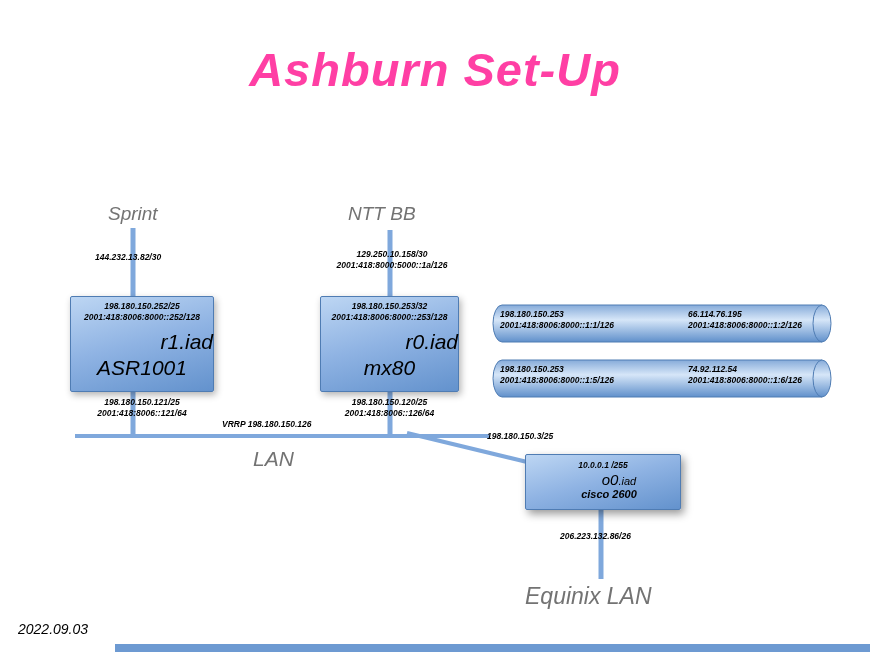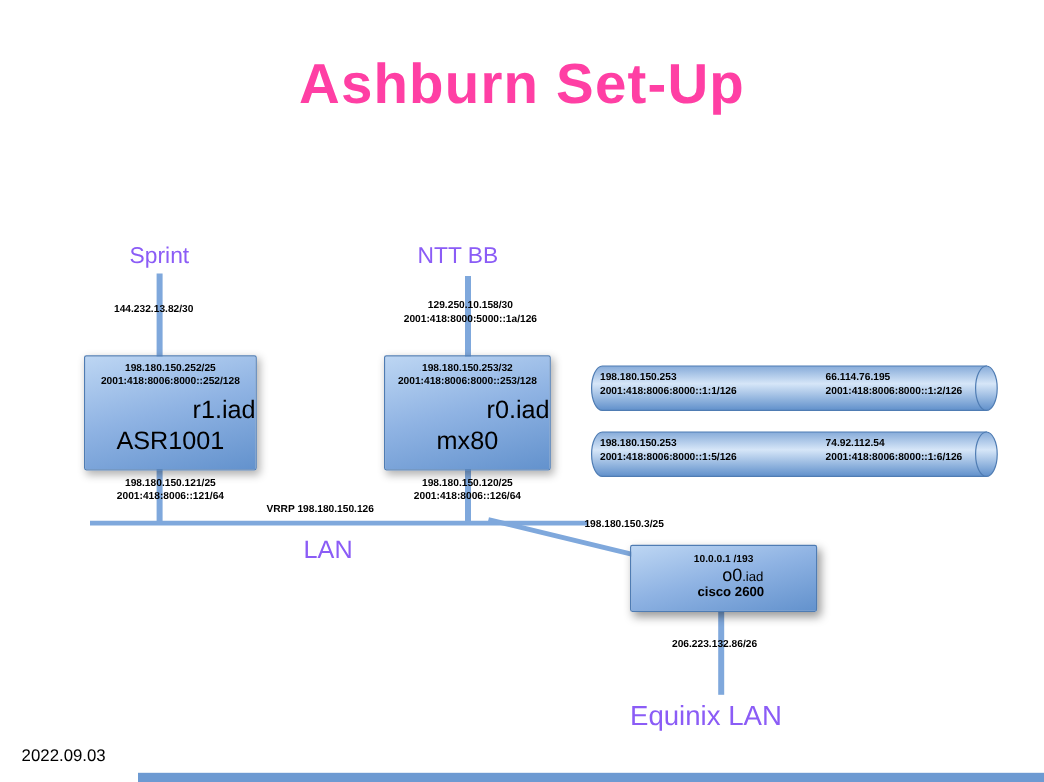--- a/index.html
+++ b/index.html
@@ -1,25 +1,25 @@
 <!DOCTYPE html>
 <html><head>
 <meta charset="utf-8">
 <style>
   html,body{margin:0;padding:0;background:#ffffff;}
   .stage{
     position:relative;width:870px;height:652px;background:#ffffff;overflow:hidden;
-    font-family:"Liberation Sans","DejaVu Sans",sans-serif;color:#000;
+    font-family:"Liberation Sans","DejaVu Sans",sans-serif;color:#000;font-style:italic;
   }
   .wires{position:absolute;left:0;top:0;z-index:0;}
   .slide-title{
     position:absolute;left:0;right:0;top:42px;text-align:center;z-index:3;
     font-size:47px;font-weight:bold;color:#ff3fa4;letter-spacing:1px;
   }
-  .node-label{position:absolute;z-index:3;font-size:19px;color:#8b5cf6;}
+  .node-label{position:absolute;z-index:3;font-size:19px;color:#737373;}
   .tiny{position:absolute;z-index:3;font-size:8.5px;font-weight:bold;line-height:11px;white-space:nowrap;color:#000;}
   .tiny.center{text-align:center;}
   .node-box{
     position:absolute;z-index:2;box-sizing:border-box;
     background:linear-gradient(165deg,#bdd6f3 0%,#8fb3e3 48%,#6392cd 100%);
     border:1px solid #4f7cb3;border-radius:2px;
     box-shadow:2px 3px 7px rgba(0,0,0,0.30);
   }
   .box-ips{padding-top:4px;font-size:8.5px;font-weight:bold;line-height:11px;text-align:center;white-space:nowrap;}
   .box-name{margin-top:7px;text-align:right;font-size:21px;}
@@ -113,21 +113,21 @@
   <div class="tiny" style="left:688px;top:364px;">
     <div>74.92.112.54</div>
     <div>2001:418:8006:8000::1:6/126</div>
   </div>
 
   <div class="tiny" style="left:222px;top:419px;">VRRP 198.180.150.126</div>
   <div class="node-label" style="left:253px;top:447px;font-size:21px;">LAN</div>
   <div class="tiny" style="left:487px;top:431px;">198.180.150.3/25</div>
 
   <div class="node-box" style="left:525px;top:454px;width:156px;height:56px;box-shadow:3px 4px 8px rgba(0,0,0,0.40);">
-    <div class="o0-ip">10.0.0.1 /193</div>
+    <div class="o0-ip">10.0.0.1 /255</div>
     <div class="o0-name"><span>o0</span><span class="suffix">.iad</span></div>
     <div class="o0-model">cisco 2600</div>
   </div>
 
   <div class="tiny" style="left:560px;top:531px;">206.223.132.86/26</div>
   <div class="node-label" style="left:525px;top:583px;font-size:23px;">Equinix LAN</div>
 
   <div class="date">2022.09.03</div>
   <div class="bottom-bar"></div>
 

